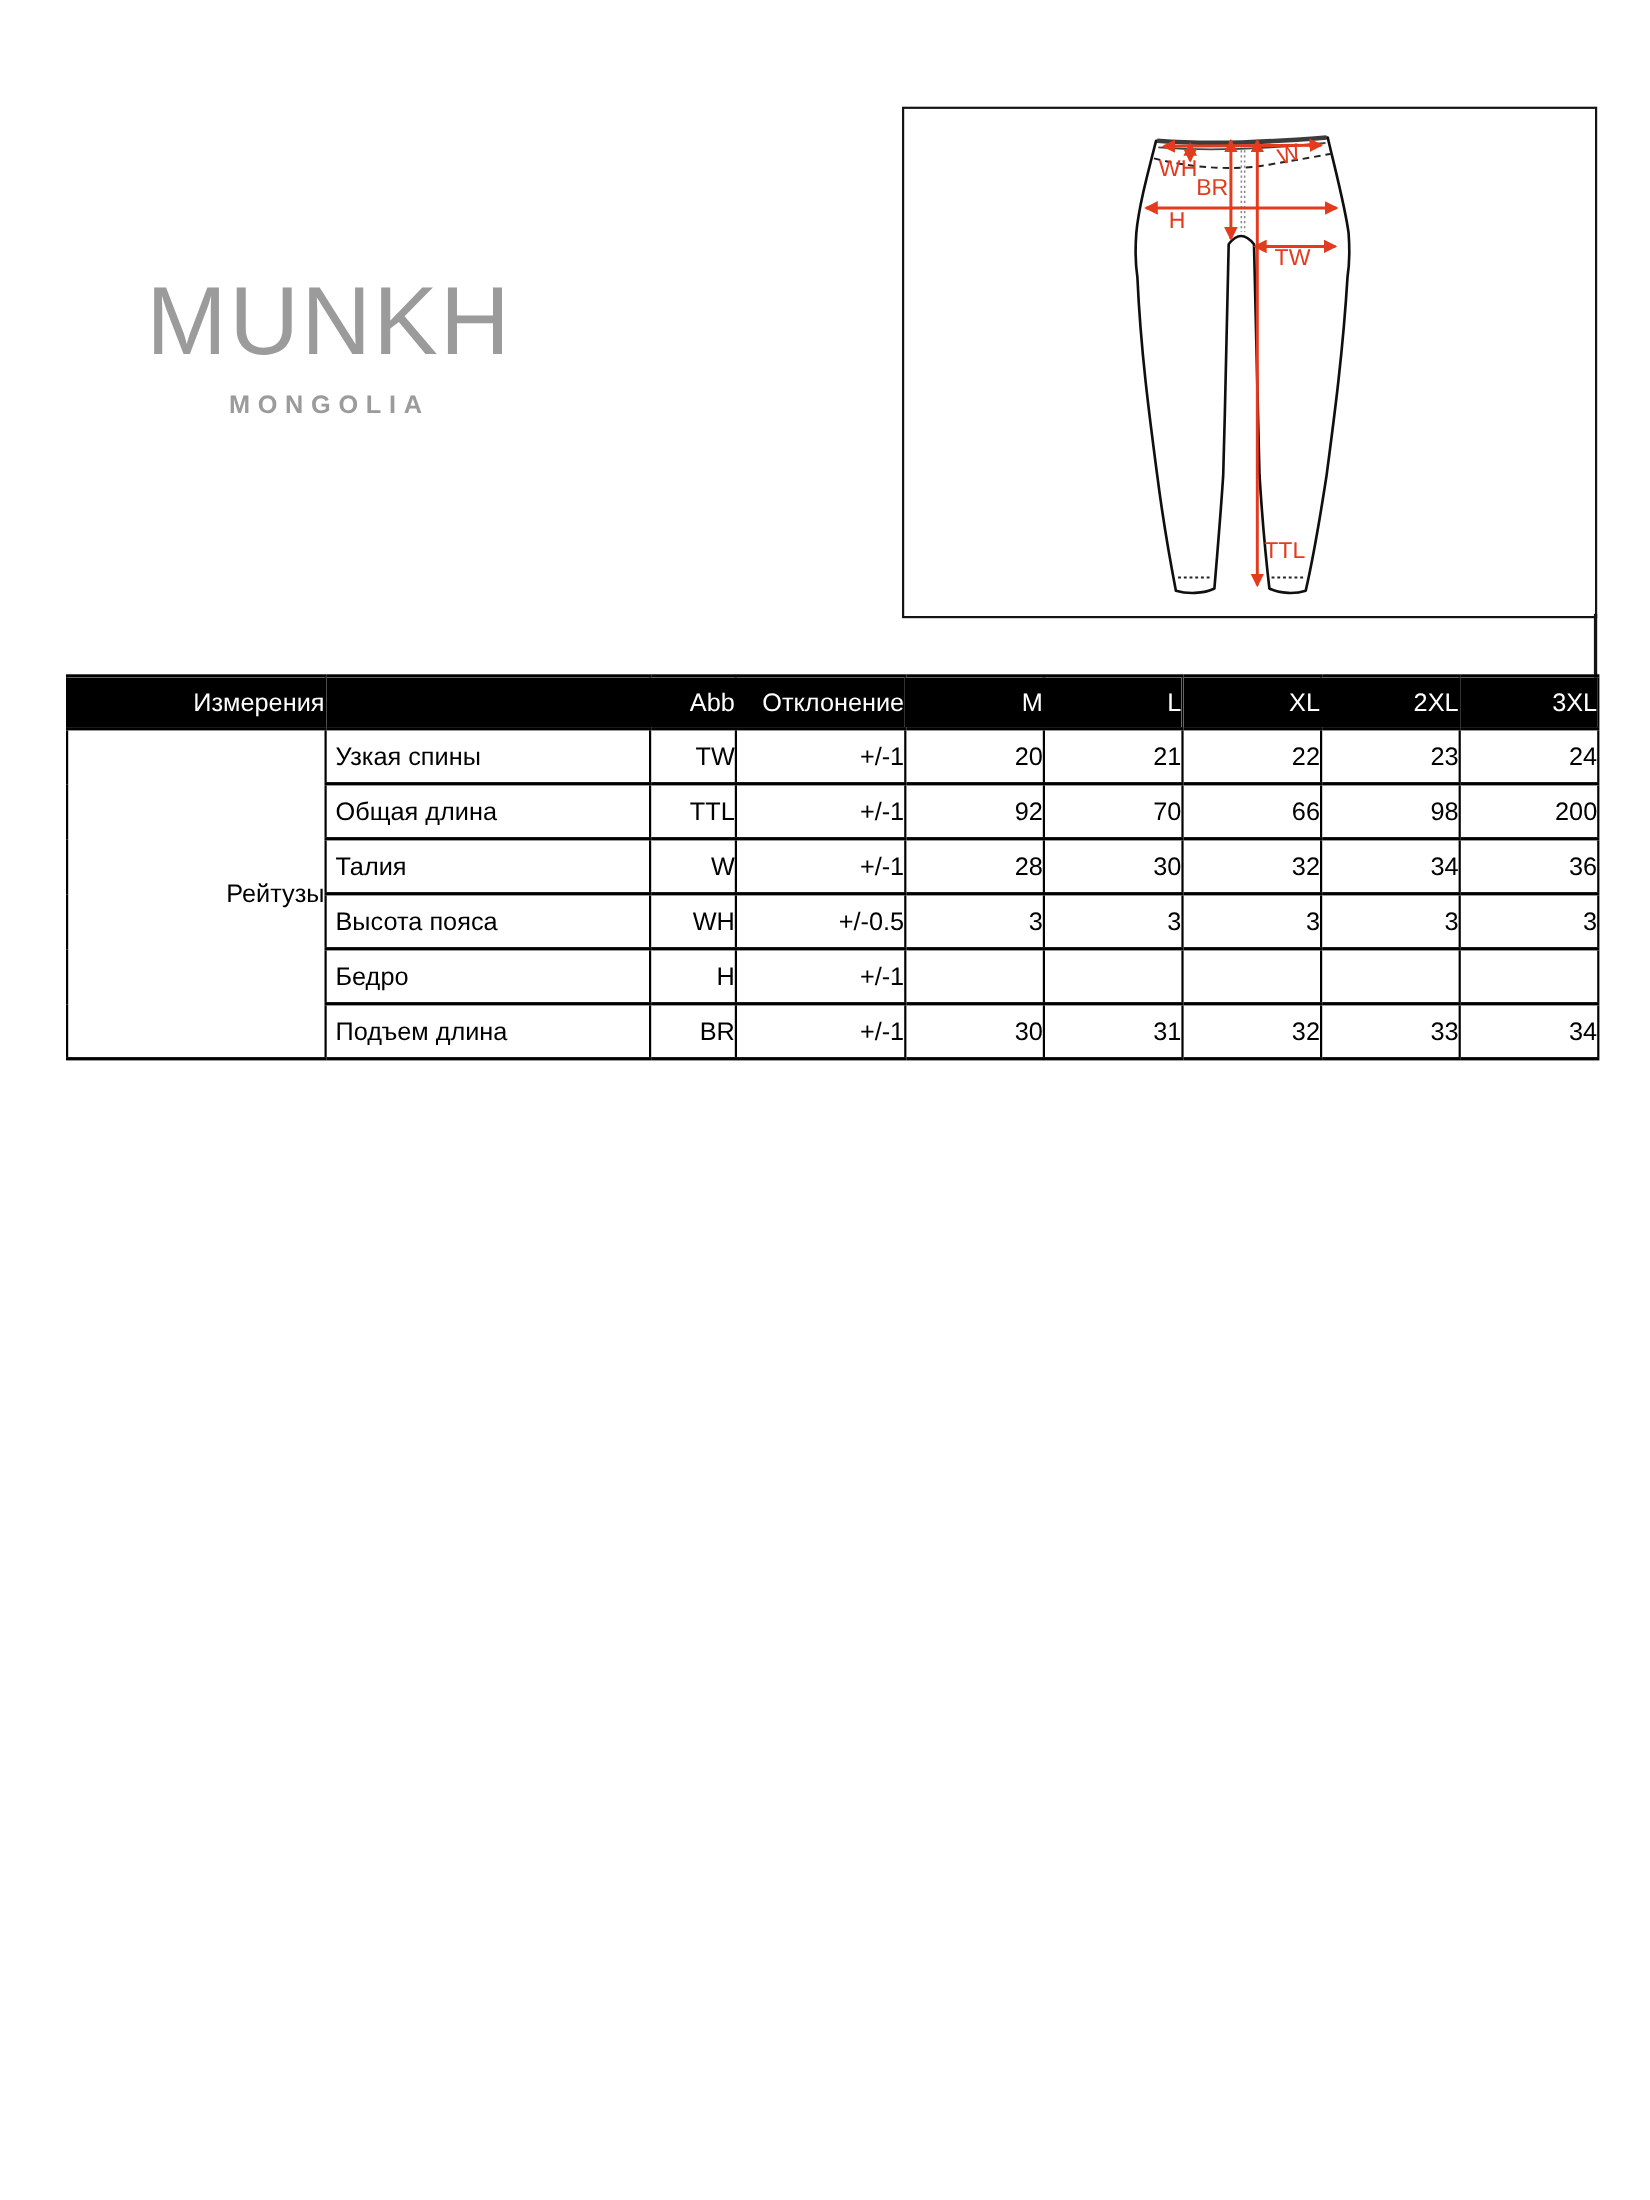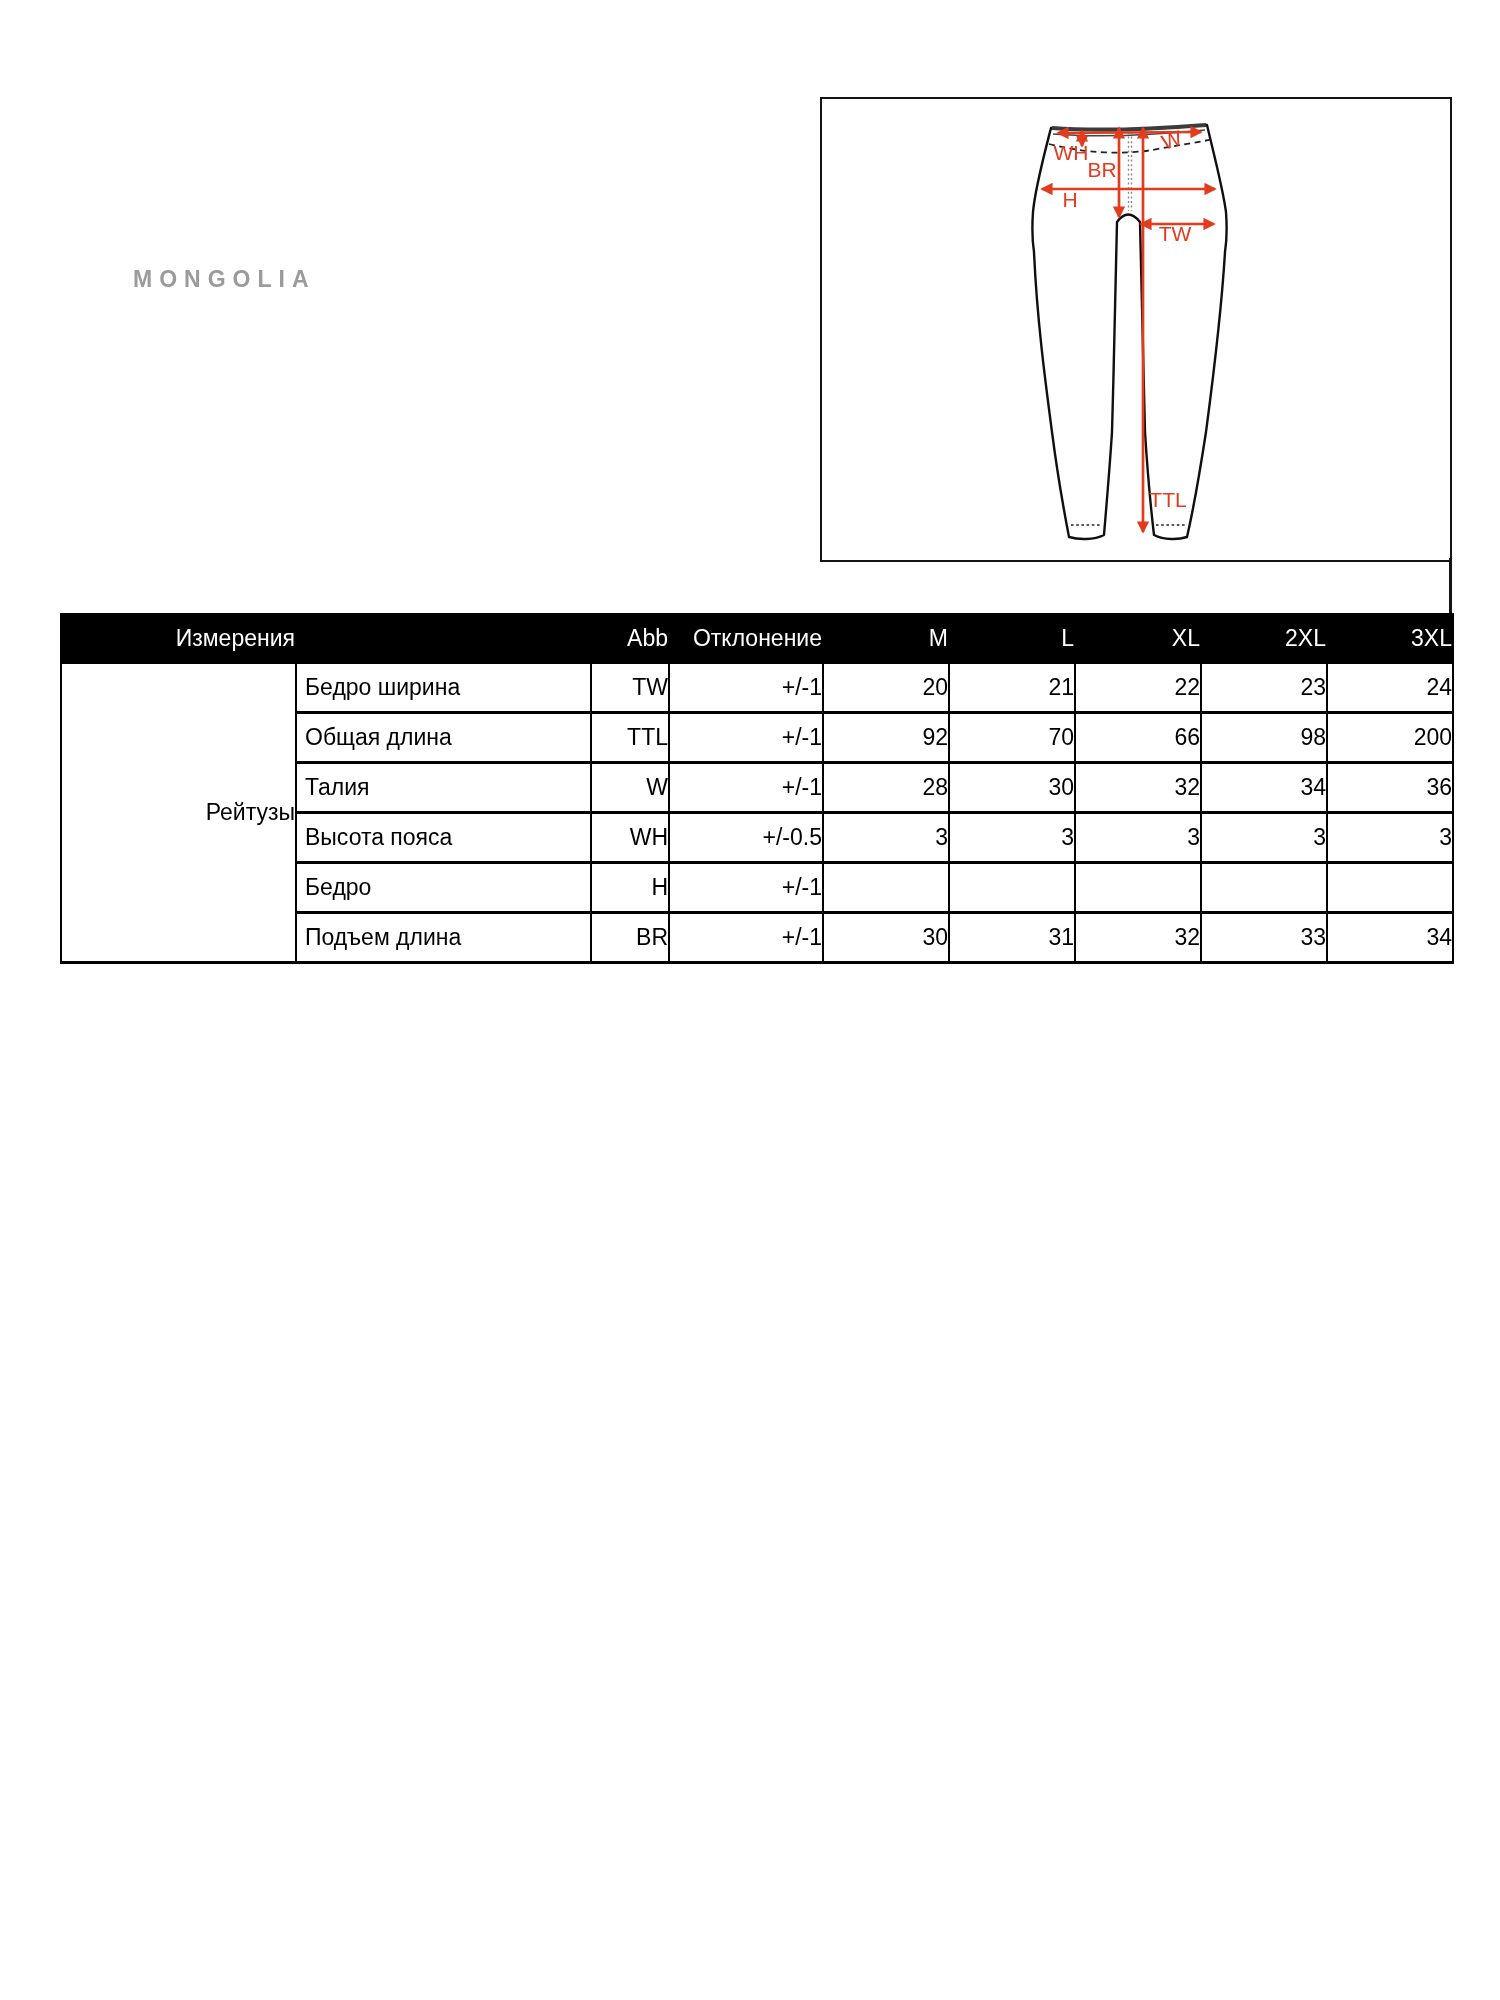--- a/index.html
+++ b/index.html
@@ -26,20 +26,21 @@
     text-align:right;vertical-align:middle;padding:0;overflow:hidden;white-space:nowrap;
   }
   .size-table thead th{background:#000;color:#fff;font-weight:400;height:45px;}
   .size-table tbody td{height:47px;background:#fff;}
   .name-cell{text-align:left !important;padding-left:8px !important;}
 </style>
 </head>
 <body>
 
 <div class="logo">
+  <div class="logo-main">MUNKH</div>
   <div class="logo-sub">MONGOLIA</div>
 </div>
 
 <div class="diagram-box">
   <svg viewBox="0 0 628 461">
     <defs>
       <marker id="ah" viewBox="0 0 10 10" refX="8.5" refY="5" markerWidth="4.6" markerHeight="4.6" orient="auto-start-reverse">
         <path d="M0,0 L10,5 L0,10 z" fill="#e23b1e"></path>
       </marker>
     </defs>
@@ -114,21 +115,21 @@
       <th>M</th>
       <th>L</th>
       <th>XL</th>
       <th>2XL</th>
       <th>3XL</th>
     </tr>
   </thead>
   <tbody>
     <tr>
       <td rowspan="6">Рейтузы</td>
-      <td class="name-cell">Бедро ширина</td>
+      <td class="name-cell">Узкая спины</td>
       <td>TW</td>
       <td>+/-1</td>
       <td>20</td>
       <td>21</td>
       <td>22</td>
       <td>23</td>
       <td>24</td>
     </tr>
     <tr>
       <td class="name-cell">Общая длина</td>

